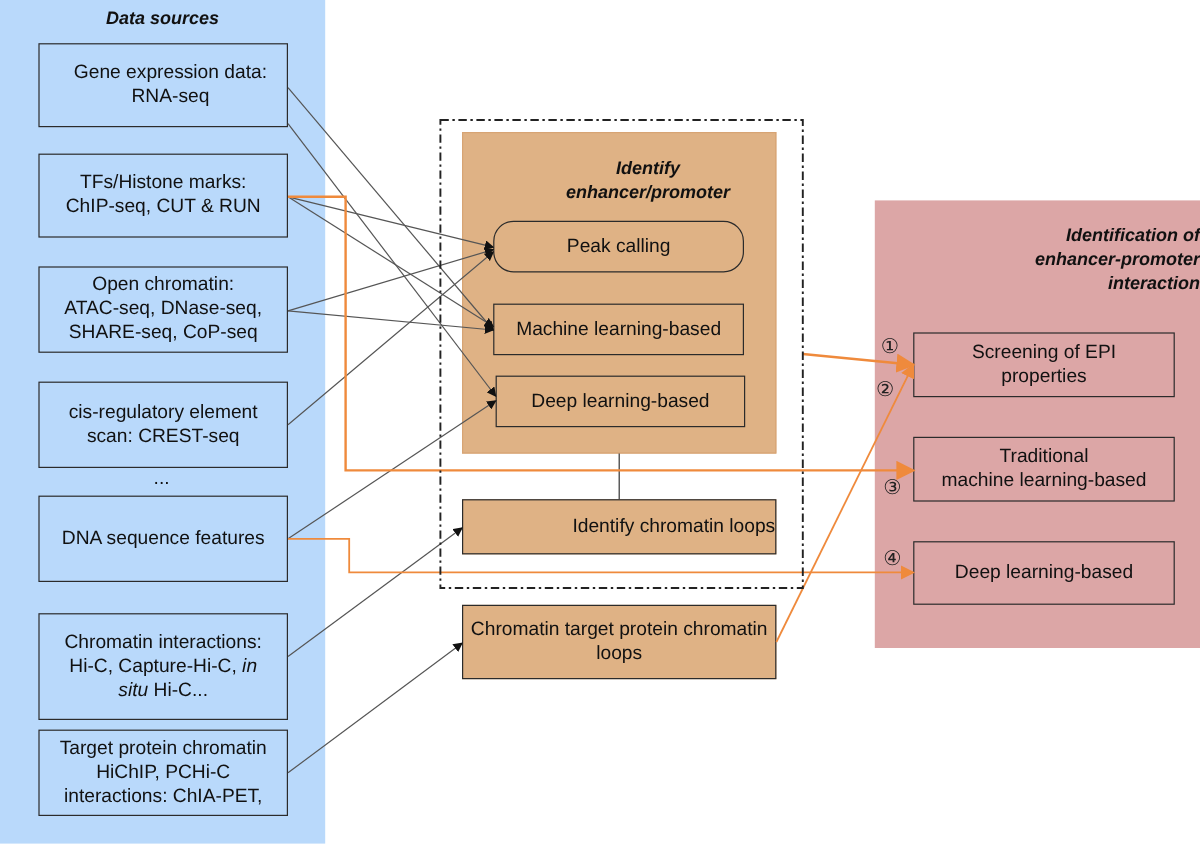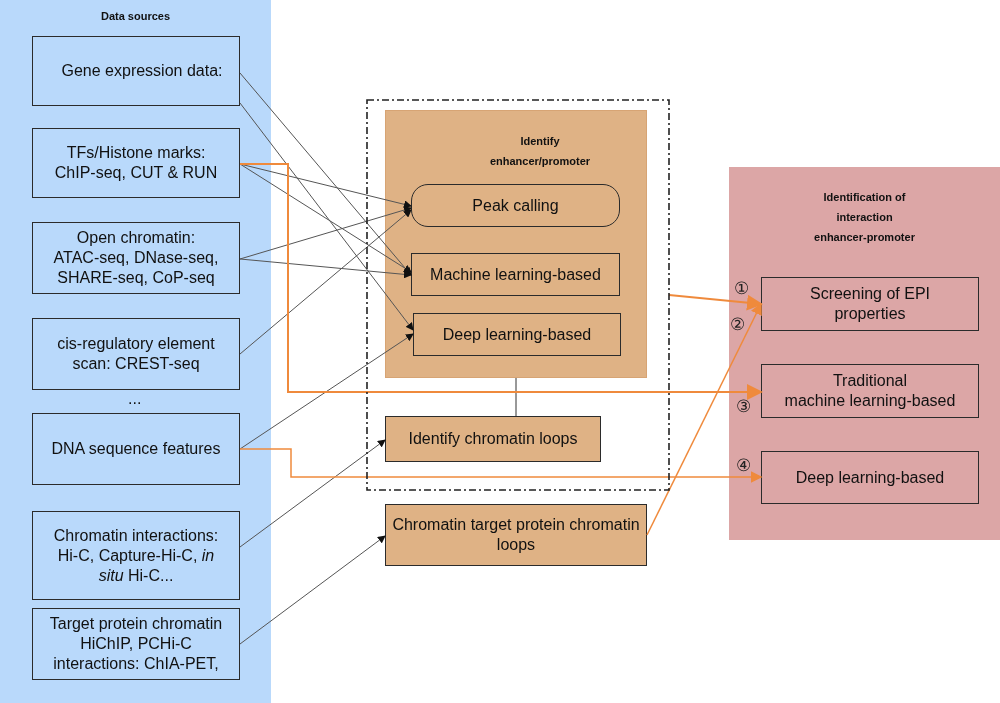--- a/index.html
+++ b/index.html
@@ -10,38 +10,39 @@
   .epi-panel { left:729px; top:167px; width:271px; height:373px; background:#dca6a6; }
   .enh-panel { left:385px; top:110px; width:262px; height:268px; background:#dfb285; border:1px solid #d7a474; box-sizing:border-box; }
   .dash-frame { position:absolute; left:366px; top:99px; width:303px; height:392px; box-sizing:border-box;
                 border:2px dashed #333; border-style:dashed; }
   .box { position:absolute; box-sizing:border-box; border:1.6px solid #2b2b2b;
          display:flex; align-items:center; justify-content:center; text-align:center;
          font-size:16px; line-height:20px; }
   .src { background:#b9d9fb; left:32px; width:208px; }
   .orange { background:#dfb285; }
   .pink { background:#dca6a6; }
-  .title { position:absolute; font-weight:bold; text-align:center; font-size:11px; line-height:20px; }
+  .title { position:absolute; font-weight:bold; text-align:center; font-size:15px; line-height:20px;font-style:italic; }
   .num { position:absolute; font-family:"DejaVu Serif", serif; font-size:17px; color:#222; }
   svg.wires { position:absolute; left:0; top:0; pointer-events:none; }
   .dots { position:absolute; left:128px; top:390px; font-size:16px; }
 </style>
 </head>
 <body>
 
 <div class="panel sources-panel"></div>
 <div class="panel epi-panel"></div>
 <div class="dash-frame"></div>
 <div class="panel enh-panel"></div>
 
 <div class="title" style="left:0;top:6px;width:271px;">Data sources</div>
 
 <div class="box src" style="top:36px;height:70px;padding-left:12px;">
   <div>
       <div>Gene expression data:</div>
+      <div>RNA-seq</div>
     </div>
 </div>
 <div class="box src" style="top:128px;height:70px;">
   <div>
       <div>TFs/Histone marks:</div>
       <div>ChIP-seq, CUT &amp; RUN</div>
     </div>
 </div>
 <div class="box src" style="top:222px;height:72px;">
   <div>
@@ -82,34 +83,34 @@
 <div class="box orange" style="left:411px;top:184px;width:209px;height:43px;border-radius:17px;">
   <span>Peak calling</span>
   </div>
 <div class="box orange" style="left:411px;top:253px;width:209px;height:43px;">
   <span>Machine learning-based</span>
   </div>
 <div class="box orange" style="left:413px;top:313px;width:208px;height:43px;">
   <span>Deep learning-based</span>
   </div>
 
-<div class="box orange" style="left:385px;top:416px;width:216px;height:46px;">
+<div class="box orange" style="left:385px;top:416px;width:262px;height:46px;justify-content:flex-end;">
   <span>Identify chromatin loops</span>
   </div>
 <div class="box orange" style="left:385px;top:504px;width:262px;height:62px;">
   <div>
       <div>Chromatin target protein chromatin</div>
       <div>loops</div>
     </div>
   </div>
 
-<div class="title" style="left:729px;top:187px;width:271px;">
+<div class="title" style="left:729px;top:187px;width:271px;text-align:right;">
   <div>Identification of</div>
+  <div>enhancer-promoter</div>
   <div>interaction</div>
-  <div>enhancer-promoter</div>
 </div>
 <div class="box pink" style="left:761px;top:277px;width:218px;height:54px;">
   <div>
       <div>Screening of EPI</div>
       <div>properties</div>
     </div>
   </div>
 <div class="box pink" style="left:761px;top:364px;width:218px;height:54px;">
   <div>
       <div>Traditional</div>

